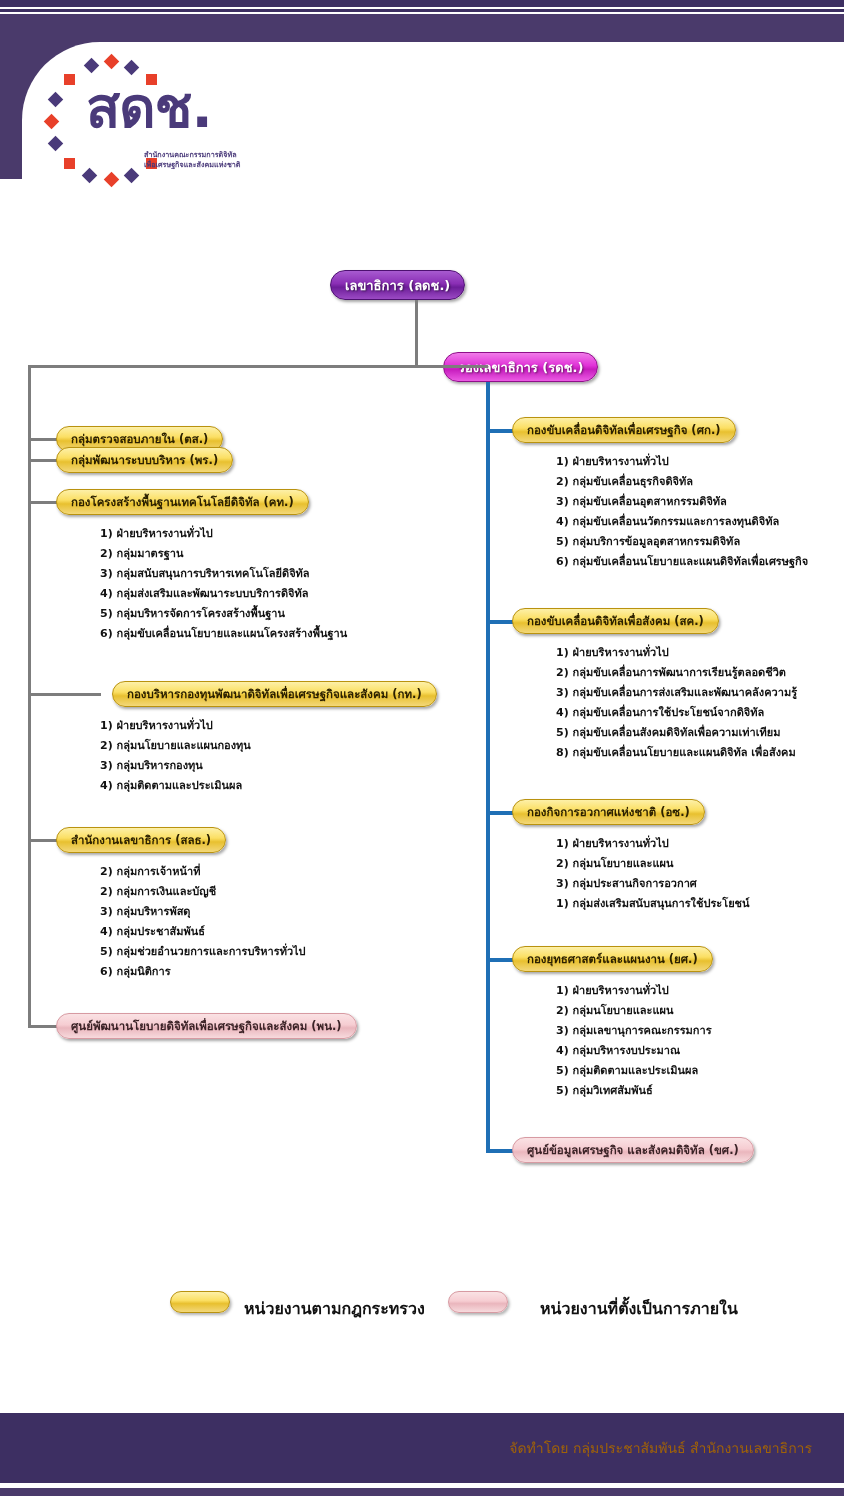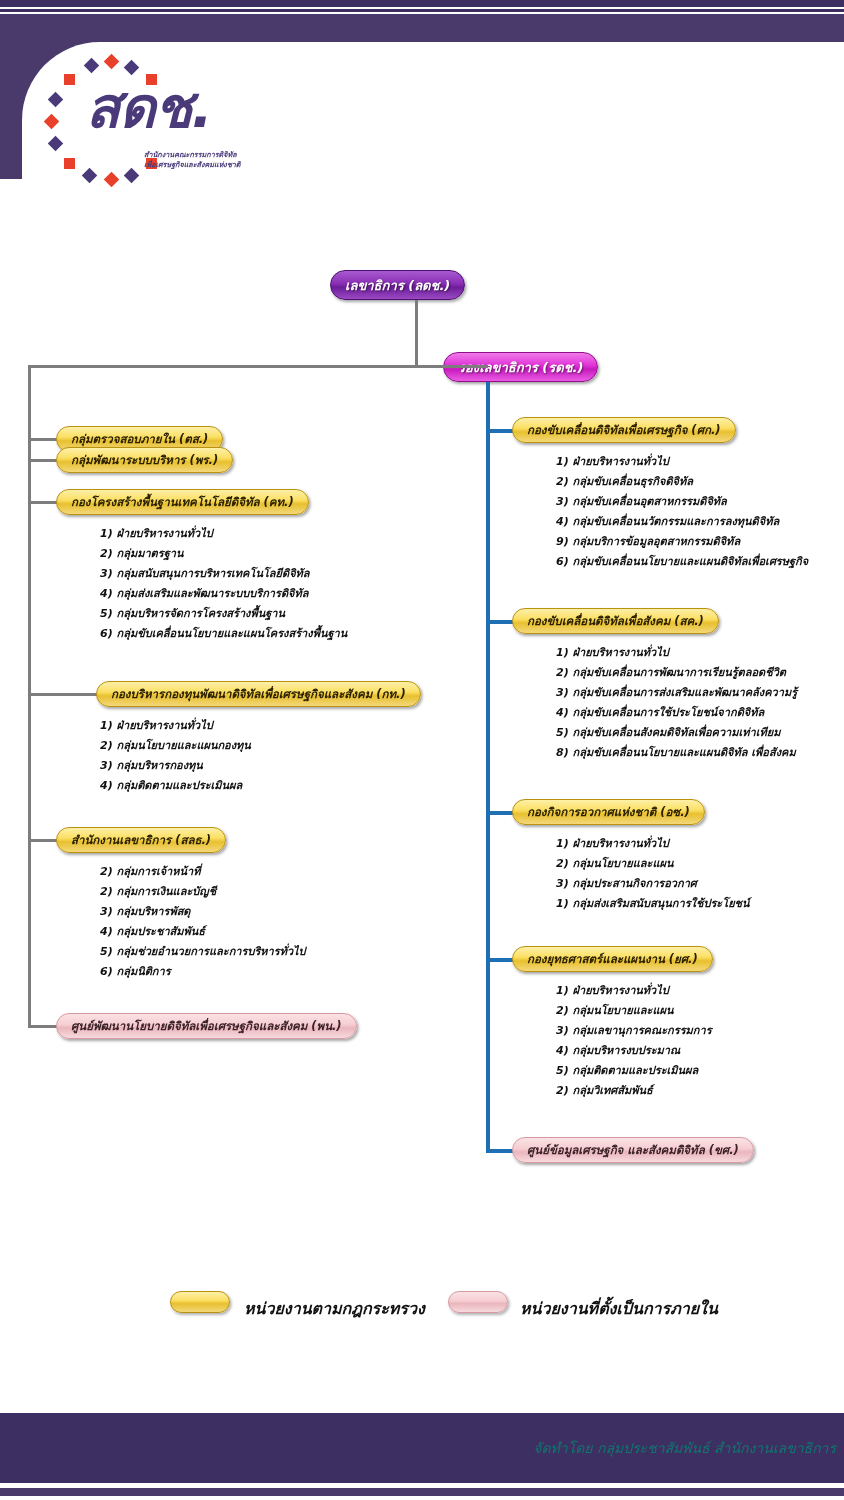--- a/index.html
+++ b/index.html
@@ -11,21 +11,20 @@
     background: #ffffff;
     font-family: "DejaVu Sans", "Liberation Sans", sans-serif;
   }
 
   #page {
     position: relative;
     width: 844px;
     height: 1500px;
     overflow: hidden;
     background: #ffffff;
-    font-style: italic;
   }
 
   
   .top-rule-1 { position:absolute; left:0; top:0;  width:844px; height:7px;  background:#3d2f62; }
   .top-rule-2 { position:absolute; left:0; top:9px; width:844px; height:3px; background:#3d2f62; }
 
   .header-band {
     position:absolute; left:0; top:14px; width:844px; height:165px;
     background:#4a3a6b;
   }
@@ -134,22 +133,22 @@
     border:1px solid #b9920f;
   }
   .legend-pill.pink {
     background:linear-gradient(to bottom,#fae2e4 0%,#f6cdd2 45%,#eab6bd 58%,#f7dadd 100%);
     border:1px solid #d79aa2;
   }
   .legend-label { position:absolute; font-size:16px; color:#111; font-weight:600; white-space:nowrap; }
 
   
   .footer-text {
-    position:absolute; right:8px; top:1437px;
-    color:#0f766e; font-size:14px; white-space:nowrap;margin-left:7px;
+    position:absolute; right:32px; top:1437px;
+    color:#a16207; font-size:14px; white-space:nowrap;margin-left:7px;
   }
 </style>
 </head>
 <body>
 
 <div id="page">
 
   <div class="top-rule-1"></div>
   <div class="top-rule-2"></div>
   <div class="header-band"></div>
@@ -215,21 +214,21 @@
   <div class="node gold" style="left:56px; top:489px;">กองโครงสร้างพื้นฐานเทคโนโลยีดิจิทัล (คท.)</div>
   <div class="sublist" style="left:100px; top:524px;">
     <div class="li">1) ฝ่ายบริหารงานทั่วไป</div>
     <div class="li">2) กลุ่มมาตรฐาน</div>
     <div class="li">3) กลุ่มสนับสนุนการบริหารเทคโนโลยีดิจิทัล</div>
     <div class="li">4) กลุ่มส่งเสริมและพัฒนาระบบบริการดิจิทัล</div>
     <div class="li">5) กลุ่มบริหารจัดการโครงสร้างพื้นฐาน</div>
     <div class="li">6) กลุ่มขับเคลื่อนนโยบายและแผนโครงสร้างพื้นฐาน</div>
   </div>
 
-  <div class="node gold" style="left:96px; top:681px;text-align:right;">กองบริหารกองทุนพัฒนาดิจิทัลเพื่อเศรษฐกิจและสังคม (กท.)</div>
+  <div class="node gold" style="left:112px; top:681px;text-align:right;">กองบริหารกองทุนพัฒนาดิจิทัลเพื่อเศรษฐกิจและสังคม (กท.)</div>
   <div class="sublist" style="left:100px; top:716px;">
     <div class="li">1) ฝ่ายบริหารงานทั่วไป</div>
     <div class="li">2) กลุ่มนโยบายและแผนกองทุน</div>
     <div class="li">3) กลุ่มบริหารกองทุน</div>
     <div class="li">4) กลุ่มติดตามและประเมินผล</div>
   </div>
 
   <div class="node gold" style="left:56px; top:827px;">สำนักงานเลขาธิการ (สลธ.)</div>
   <div class="sublist" style="left:100px; top:862px;">
     <div class="li">2) กลุ่มการเจ้าหน้าที่</div>
@@ -241,21 +240,21 @@
   </div>
 
   <div class="node gold" style="left:512px; top:417px;">กองขับเคลื่อนดิจิทัลเพื่อเศรษฐกิจ (ศก.)</div>
 
   <div class="node pink" style="left:56px; top:1013px;">ศูนย์พัฒนานโยบายดิจิทัลเพื่อเศรษฐกิจและสังคม (พน.)</div>
   <div class="sublist" style="left:556px; top:452px;">
     <div class="li">1) ฝ่ายบริหารงานทั่วไป</div>
     <div class="li">2) กลุ่มขับเคลื่อนธุรกิจดิจิทัล</div>
     <div class="li">3) กลุ่มขับเคลื่อนอุตสาหกรรมดิจิทัล</div>
     <div class="li">4) กลุ่มขับเคลื่อนนวัตกรรมและการลงทุนดิจิทัล</div>
-    <div class="li">9) กลุ่มบริการข้อมูลอุตสาหกรรมดิจิทัล</div>
+    <div class="li">5) กลุ่มบริการข้อมูลอุตสาหกรรมดิจิทัล</div>
     <div class="li">6) กลุ่มขับเคลื่อนนโยบายและแผนดิจิทัลเพื่อเศรษฐกิจ</div>
   </div>
 
   <div class="node gold" style="left:512px; top:608px;">กองขับเคลื่อนดิจิทัลเพื่อสังคม (สค.)</div>
   <div class="sublist" style="left:556px; top:643px;">
     <div class="li">1) ฝ่ายบริหารงานทั่วไป</div>
     <div class="li">2) กลุ่มขับเคลื่อนการพัฒนาการเรียนรู้ตลอดชีวิต</div>
     <div class="li">3) กลุ่มขับเคลื่อนการส่งเสริมและพัฒนาคลังความรู้</div>
     <div class="li">4) กลุ่มขับเคลื่อนการใช้ประโยชน์จากดิจิทัล</div>
     <div class="li">5) กลุ่มขับเคลื่อนสังคมดิจิทัลเพื่อความเท่าเทียม</div>
@@ -270,26 +269,26 @@
     <div class="li">1) กลุ่มส่งเสริมสนับสนุนการใช้ประโยชน์</div>
   </div>
 
   <div class="node gold" style="left:512px; top:946px;">กองยุทธศาสตร์และแผนงาน (ยศ.)</div>
   <div class="sublist" style="left:556px; top:981px;">
     <div class="li">1) ฝ่ายบริหารงานทั่วไป</div>
     <div class="li">2) กลุ่มนโยบายและแผน</div>
     <div class="li">3) กลุ่มเลขานุการคณะกรรมการ</div>
     <div class="li">4) กลุ่มบริหารงบประมาณ</div>
     <div class="li">5) กลุ่มติดตามและประเมินผล</div>
-    <div class="li">2) กลุ่มวิเทศสัมพันธ์</div>
+    <div class="li">5) กลุ่มวิเทศสัมพันธ์</div>
   </div>
 
   <div class="node pink" style="left:512px; top:1137px;">ศูนย์ข้อมูลเศรษฐกิจ และสังคมดิจิทัล (ขศ.)</div>
 
   <div class="legend-pill gold" style="left:170px; top:1291px;"></div>
   <div class="legend-label" style="left:244px; top:1296px;">หน่วยงานตามกฎกระทรวง</div>
 
   <div class="legend-pill pink" style="left:448px; top:1291px;"></div>
-  <div class="legend-label" style="left:520px; top:1296px;">หน่วยงานที่ตั้งเป็นการภายใน</div>
+  <div class="legend-label" style="left:540px; top:1296px;">หน่วยงานที่ตั้งเป็นการภายใน</div>
 
   <div class="footer-text">จัดทำโดย กลุ่มประชาสัมพันธ์ สำนักงานเลขาธิการ</div>
 
 </div>
 
 </body></html>

